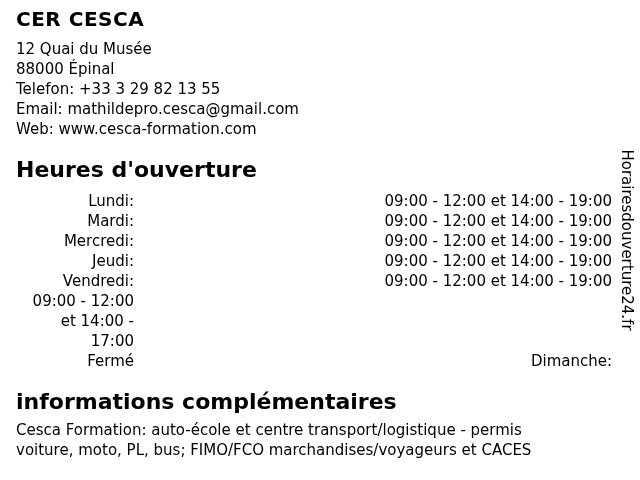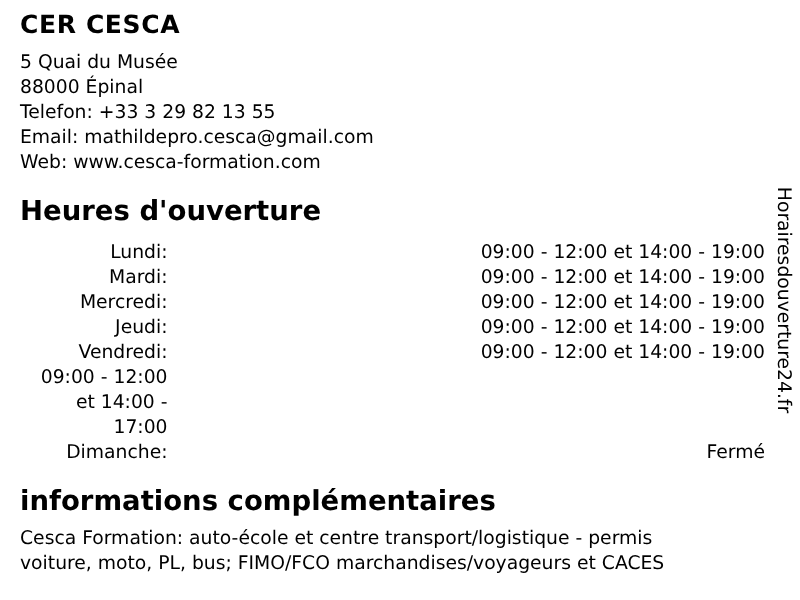--- a/index.html
+++ b/index.html
@@ -66,21 +66,21 @@
   }
 </style>
 </head>
 <body>
 
 <div class="page">
 
   <h1 class="business-name">CER CESCA</h1>
 
   <div class="contact">
-    <div>5 Quai du Musée</div>
+    <div>12 Quai du Musée</div>
     <div>88000 Épinal</div>
     <div>Telefon: +33 3 29 82 13 55</div>
     <div>Email: mathildepro.cesca@gmail.com</div>
     <div>Web: www.cesca-formation.com</div>
   </div>
 
   <h2 class="section-title">Heures d'ouverture</h2>
 
   <div class="hours-table">
     <div class="hours-row">
@@ -100,22 +100,22 @@
       <span>09:00 - 12:00 et 14:00 - 19:00</span>
     </div>
     <div class="hours-row">
       <span>Vendredi:</span>
       <span>09:00 - 12:00 et 14:00 - 19:00</span>
     </div>
     <div class="hours-row">
       <span>09:00 - 12:00 et 14:00 - 17:00</span>
     </div>
     <div class="hours-row">
+      <span>Fermé</span>
       <span>Dimanche:</span>
-      <span>Fermé</span>
     </div>
   </div>
 
   <h2 class="section-title">informations complémentaires</h2>
 
   <div class="info-text">
     <div>Cesca Formation: auto-école et centre transport/logistique - permis</div>
     <div>voiture, moto, PL, bus; FIMO/FCO marchandises/voyageurs et CACES</div>
   </div>
 

